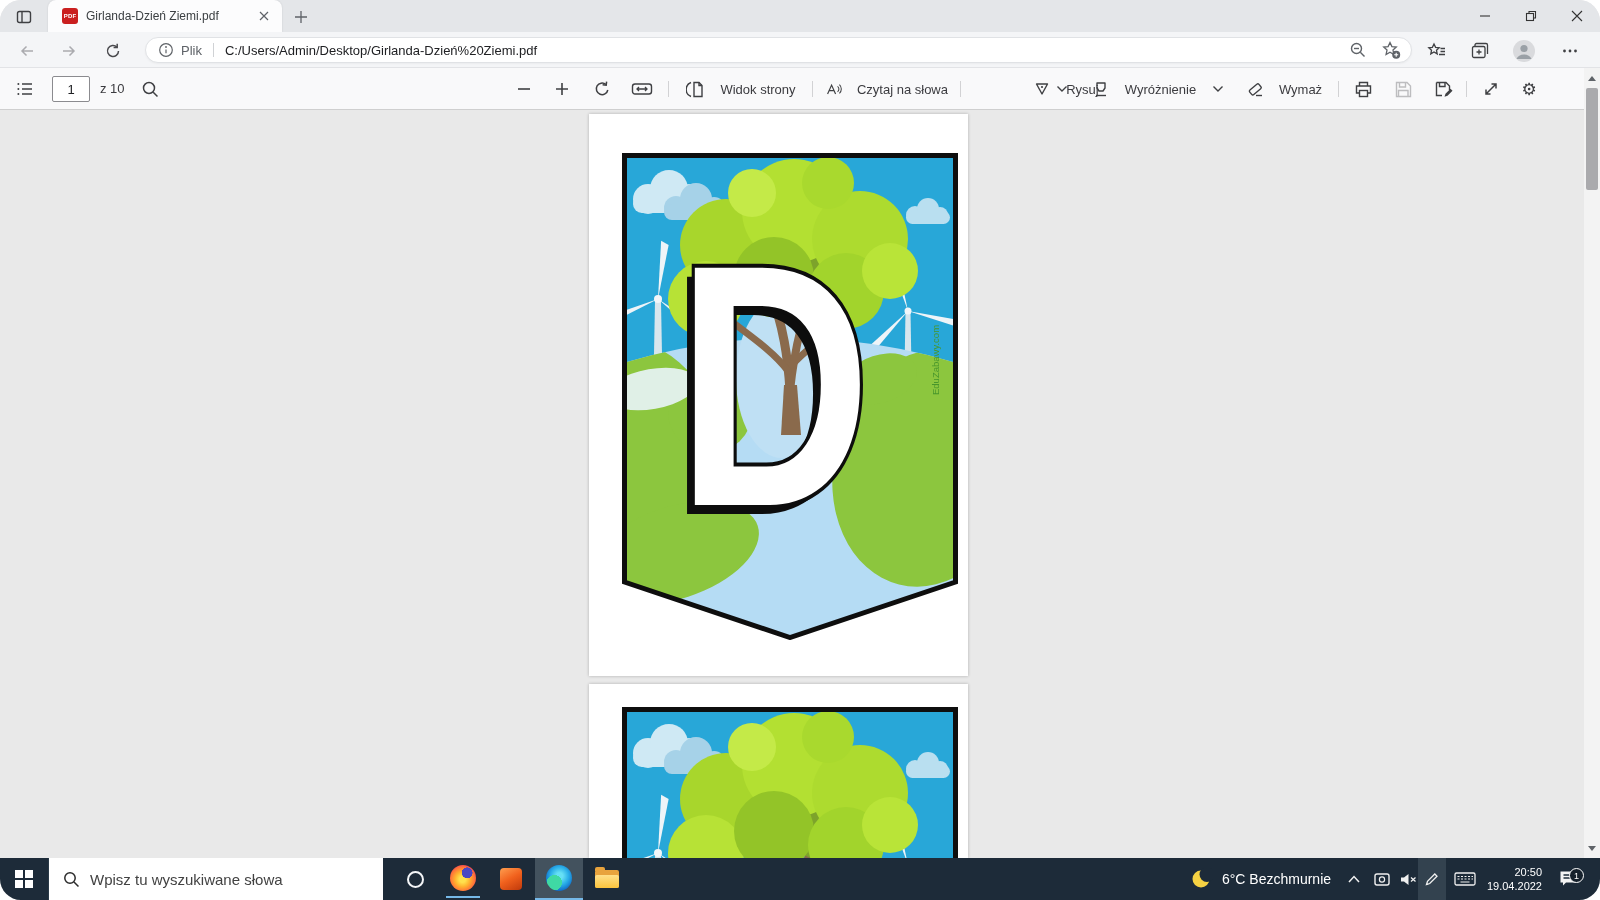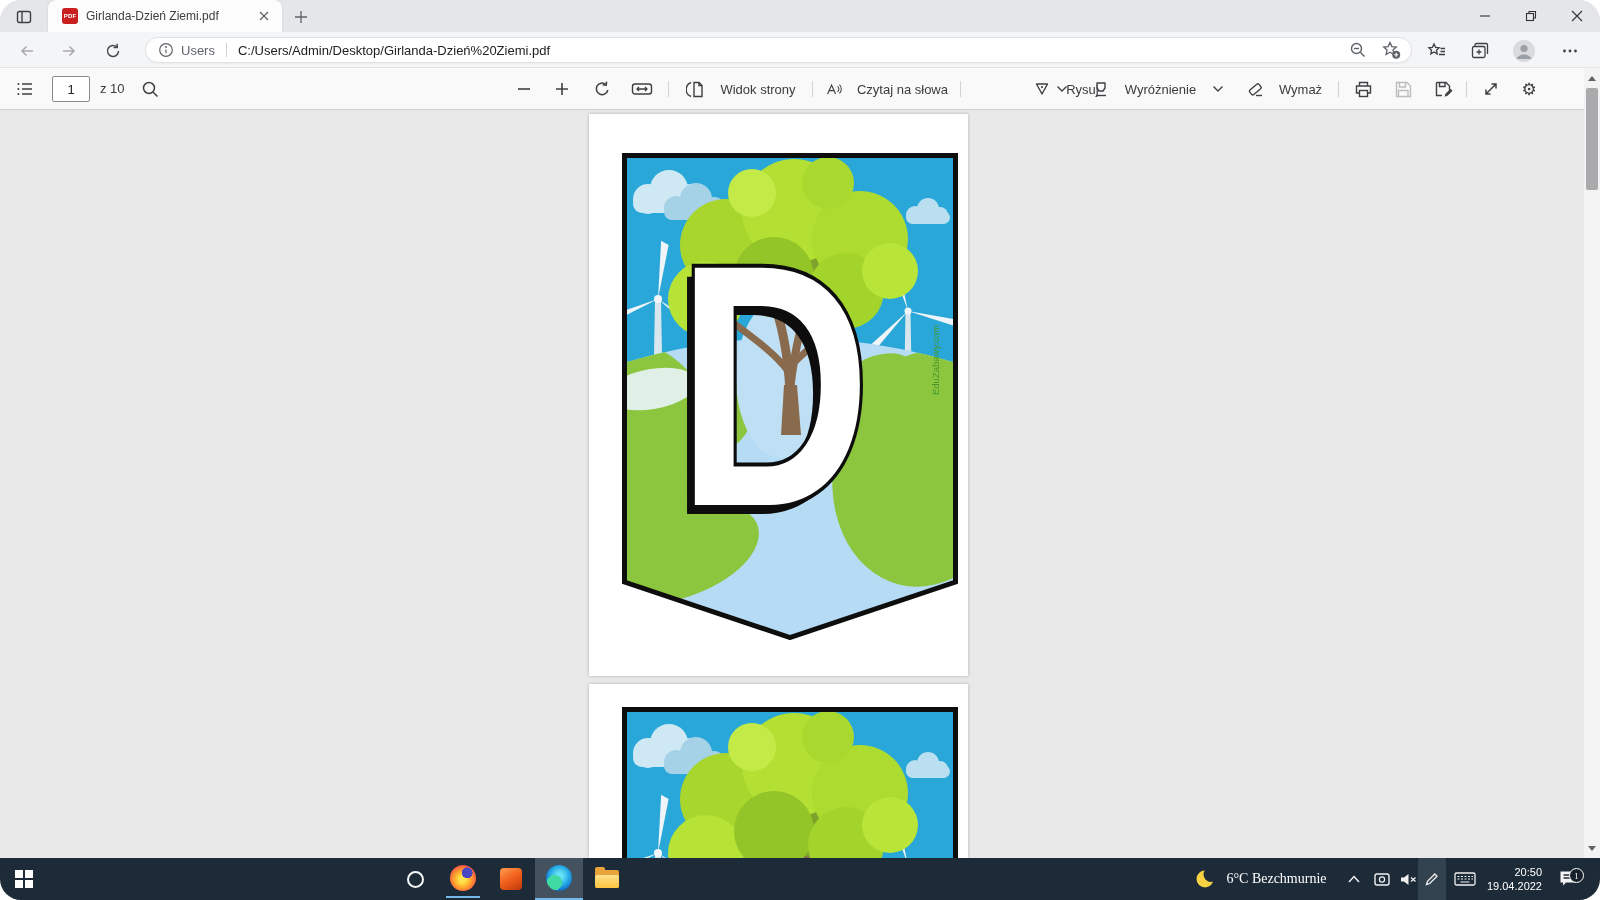--- a/index.html
+++ b/index.html
@@ -69,21 +69,21 @@
     background: radial-gradient(circle at 66% 30%, #4a47c4 0 21%, rgba(0,0,0,0) 22%),
                 radial-gradient(circle at 48% 55%, #ffe14d 0 16%, #ffb12e 38%, #ff7139 62%, #e4286b 85%, #8a2082 100%); }
   .office-ico { width:22px; height:22px; border-radius:4px; background:linear-gradient(150deg,#ff9e4f 0%,#f1611d 48%,#c0390b 100%); }
   .edge-ico { width:26px; height:26px; border-radius:50%;
     background: radial-gradient(circle at 32% 68%, #3fd9a4 0 30%, rgba(0,0,0,0) 31%),
                 radial-gradient(circle at 52% 42%, #66e0f5 0 16%, #2aaee8 45%, #0b62c4 78%, #0a4da5 100%); }
   .folder-ico { position:relative; width:24px; height:18px; }
   .folder-ico .back { position:absolute; left:0; top:0; width:24px; height:18px; background:#e8a33d; border-radius:2px; }
   .folder-ico .back::before { content:""; position:absolute; left:0; top:-3px; width:10px; height:4px; background:#e8a33d; border-radius:2px 2px 0 0; }
   .folder-ico .front { position:absolute; left:0; top:5px; width:24px; height:13px; background:linear-gradient(180deg,#ffe08a,#fcc43d); border-radius:2px; }
-  .tray-item { position:absolute; top:0; height:42px; display:flex; align-items:center; justify-content:center;font-family:Liberation Serif, serif; }
+  .tray-item { position:absolute; top:0; height:42px; display:flex; align-items:center; justify-content:center; }
   .tray-text { color:#fff; font-size:14px; white-space:nowrap; }
   .clock { position:absolute; left:1478px; top:0; width:64px; height:42px; display:flex; flex-direction:column; align-items:flex-end; justify-content:center; color:#fff; font-size:11px; line-height:14px;text-align:center; }
   .badge { position:absolute; right:-4px; bottom:6px; width:15px; height:15px; border-radius:50%; background:#16212c; border:1.5px solid #fff; color:#fff; font-size:9px; display:flex; align-items:center; justify-content:center; }
 
   svg.ic { display:block; }
 </style>
 </head>
 <body>
 
 <div id="screen">
@@ -143,21 +143,21 @@
         <path d="M14.5,9 a5.5,5.5 0 1 1 -1.6,-3.9" fill="none" stroke="#4a4a4e" stroke-width="1.5"></path>
         <path d="M13.2,1.8 L13.2,5.4 L9.6,5.4" fill="none" stroke="#4a4a4e" stroke-width="1.5"></path>
       </svg>
     </div>
     <div class="addressbar">
       <svg class="ic addr-info" width="16" height="16" viewBox="0 0 16 16">
         <circle cx="8" cy="8" r="6.3" fill="none" stroke="#5f6368" stroke-width="1.2"></circle>
         <circle cx="8" cy="5" r="0.9" fill="#5f6368"></circle>
         <line x1="8" y1="7.5" x2="8" y2="11.3" stroke="#5f6368" stroke-width="1.2"></line>
       </svg>
-      <span class="addr-site">Users</span>
+      <span class="addr-site">Plik</span>
       <span class="addr-sep"></span>
       <span class="addr-url">C:/Users/Admin/Desktop/Girlanda-Dzień%20Ziemi.pdf</span>
       <span class="addr-right">
         <svg class="ic" width="18" height="18" viewBox="0 0 18 18">
           <circle cx="7.5" cy="7.5" r="5" fill="none" stroke="#5f6368" stroke-width="1.4"></circle>
           <line x1="5" y1="7.5" x2="10" y2="7.5" stroke="#5f6368" stroke-width="1.4"></line>
           <line x1="11.3" y1="11.3" x2="15.5" y2="15.5" stroke="#5f6368" stroke-width="1.4"></line>
         </svg>
         <svg class="ic" width="20" height="20" viewBox="0 0 20 20">
           <path d="M9,2.5 L10.9,6.6 L15.3,7.1 L12,10.1 L12.9,14.5 L9,12.2 L5.1,14.5 L6,10.1 L2.7,7.1 L7.1,6.6 Z" fill="none" stroke="#5f6368" stroke-width="1.3"></path>
@@ -457,20 +457,27 @@
 
   <div class="taskbar">
     <div class="tk-btn start">
       <div class="winlogo">
           <div></div>
           <div></div>
           <div></div>
           <div></div>
         </div>
     </div>
+    <div class="tk-search">
+      <svg class="ic" width="17" height="17" viewBox="0 0 17 17" style="margin:0 10px 0 14px">
+        <circle cx="7" cy="7" r="5.2" fill="none" stroke="#2b2b2b" stroke-width="1.5"></circle>
+        <line x1="11" y1="11" x2="15.5" y2="15.5" stroke="#2b2b2b" stroke-width="1.5"></line>
+      </svg>
+      <input placeholder="Wpisz tu wyszukiwane słowa" style="">
+    </div>
     <div class="app-slot" style="left:391px">
       <div class="opera-ring"></div>
     </div>
     <div class="app-slot slot-ff" style="left:439px">
       <div class="firefox-ico"></div>
     </div>
     <div class="app-slot" style="left:487px">
       <div class="office-ico"></div>
     </div>
     <div class="app-slot slot-edge" style="left:535px">

